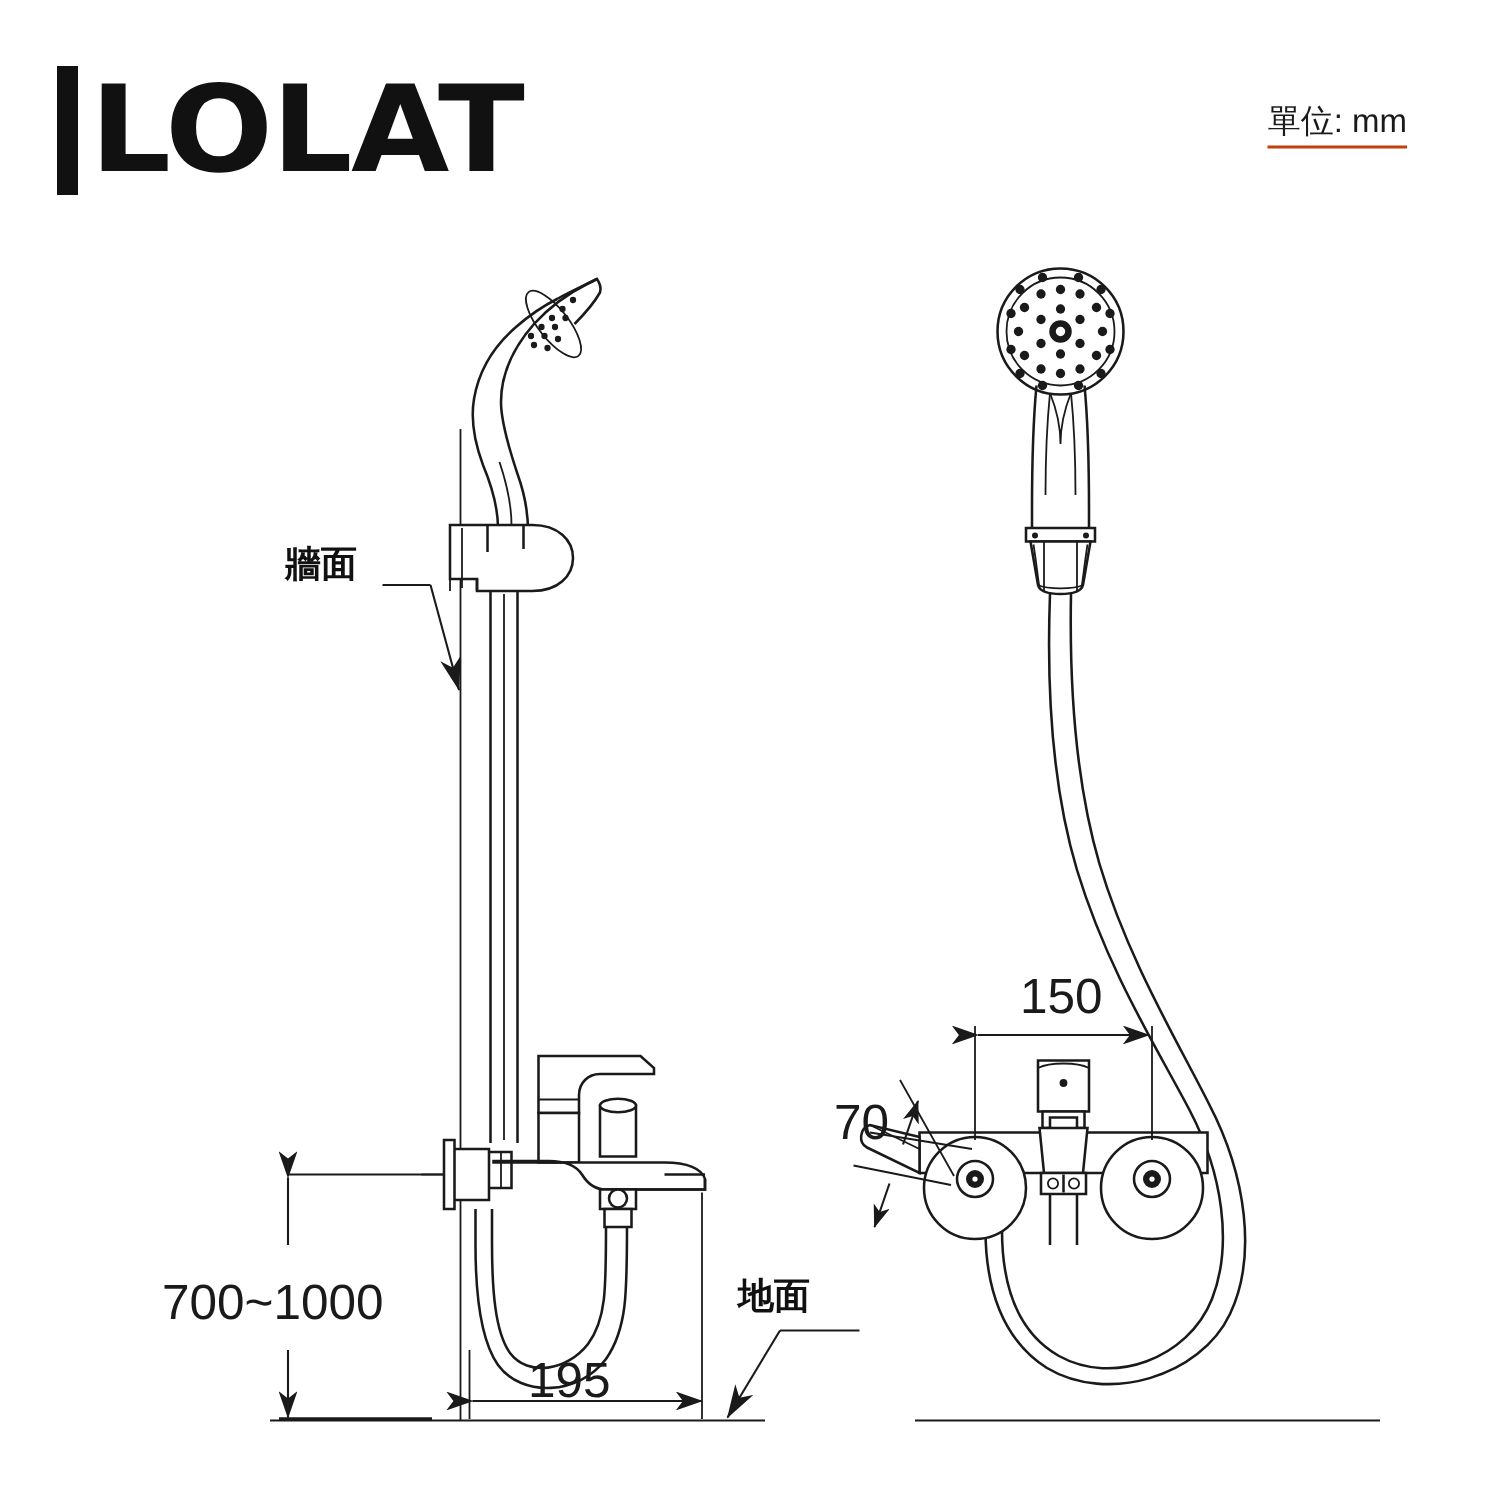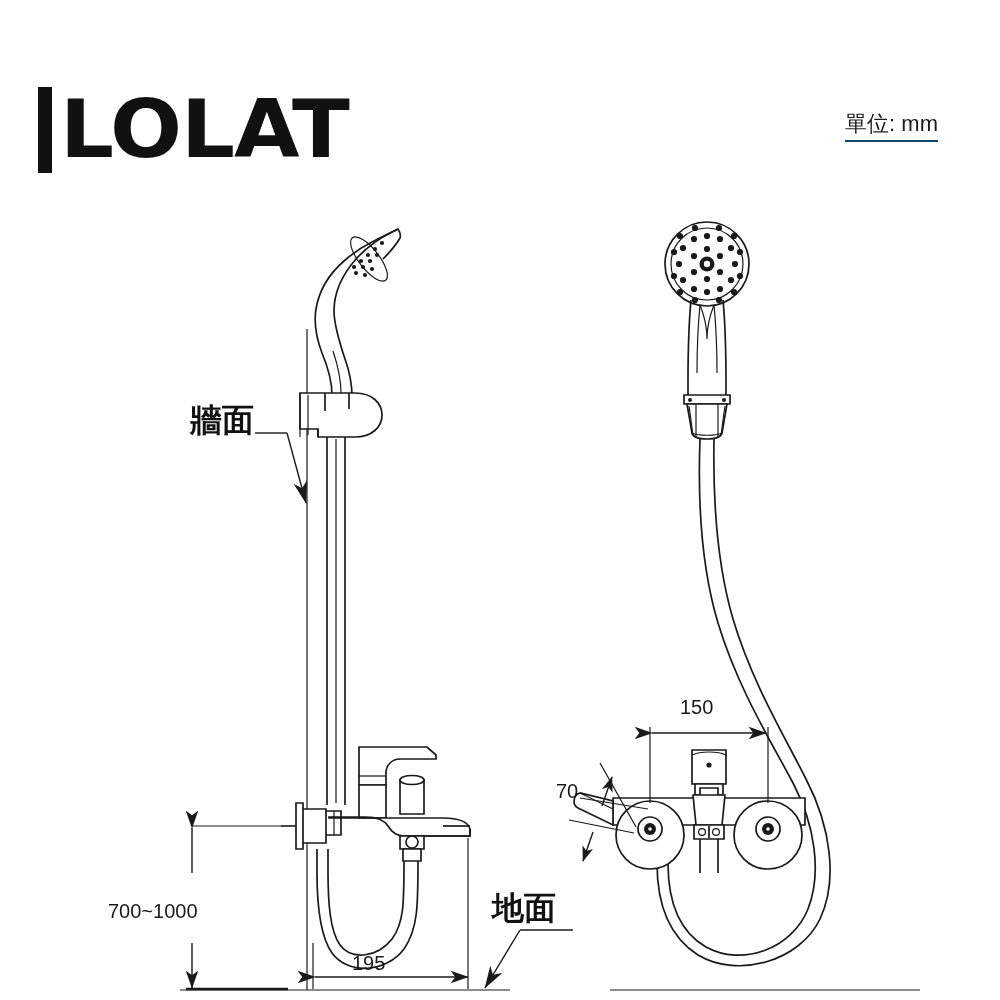--- a/index.html
+++ b/index.html
@@ -14,21 +14,20 @@
     position: relative;
     font-family: "Liberation Sans", "DejaVu Sans", sans-serif;
     color: #1a1a1a;
     overflow: hidden;
   }
   #stage {
     position: absolute;
     left: 0; top: 0;
     width: 1000px;
     height: 892px;
-    margin-top: 43px;
   }
   
   .brand-block {
     position: absolute;
     left: 38px;
     top: 44px;
     display: flex;
     align-items: stretch;
   }
   .brand-bar {
@@ -49,49 +48,49 @@
     transform-origin: left center;
   }
   
   .unit-note {
     position: absolute;
     right: 62px;
     top: 68px;
     font-size: 22px;
     line-height: 26px;
     color: #1a1a1a;
-    border-bottom: 2px solid #0c4a6e;
+    border-bottom: 2px solid #c2410c;
     padding-bottom: 3px;
     white-space: nowrap;
   }
   
   #drawing {
     position: absolute;
     left: 0; top: 0;
     width: 1000px;
     height: 1000px;
   }
   .ln      { fill: none; stroke: #1a1a1a; stroke-width: 1.7; }
   .ln-thin { fill: none; stroke: #1a1a1a; stroke-width: 1.2; }
   .ln-dim  { fill: none; stroke: #1a1a1a; stroke-width: 1.4; }
   .ln-heavy{ fill: none; stroke: #1a1a1a; stroke-width: 2.4; }
   .fill-dk { fill: #1a1a1a; stroke: none; }
   .fill-w  { fill: #ffffff; stroke: #1a1a1a; stroke-width: 1.7; }
   
   .dim-label {
     position: absolute;
-    font-size: 20px;
+    font-size: 33px;
     line-height: 30px;
     color: #1a1a1a;
     white-space: nowrap;
     font-family: "Liberation Sans", sans-serif;
   }
   .anno-label {
     position: absolute;
-    font-size: 32px;
+    font-size: 24px;
     line-height: 28px;
     color: #111111;
     white-space: nowrap;
     font-weight: 600;
     font-family: "Liberation Sans", sans-serif;
   }
   .d-700  { left: 108px; top: 853px; text-align: center; }
   .d-195  { left: 352px; top: 905px; text-align: center; }
   .d-150  { left: 680px; top: 649px; }
   .d-40   { left: 556px; top: 733px; }

